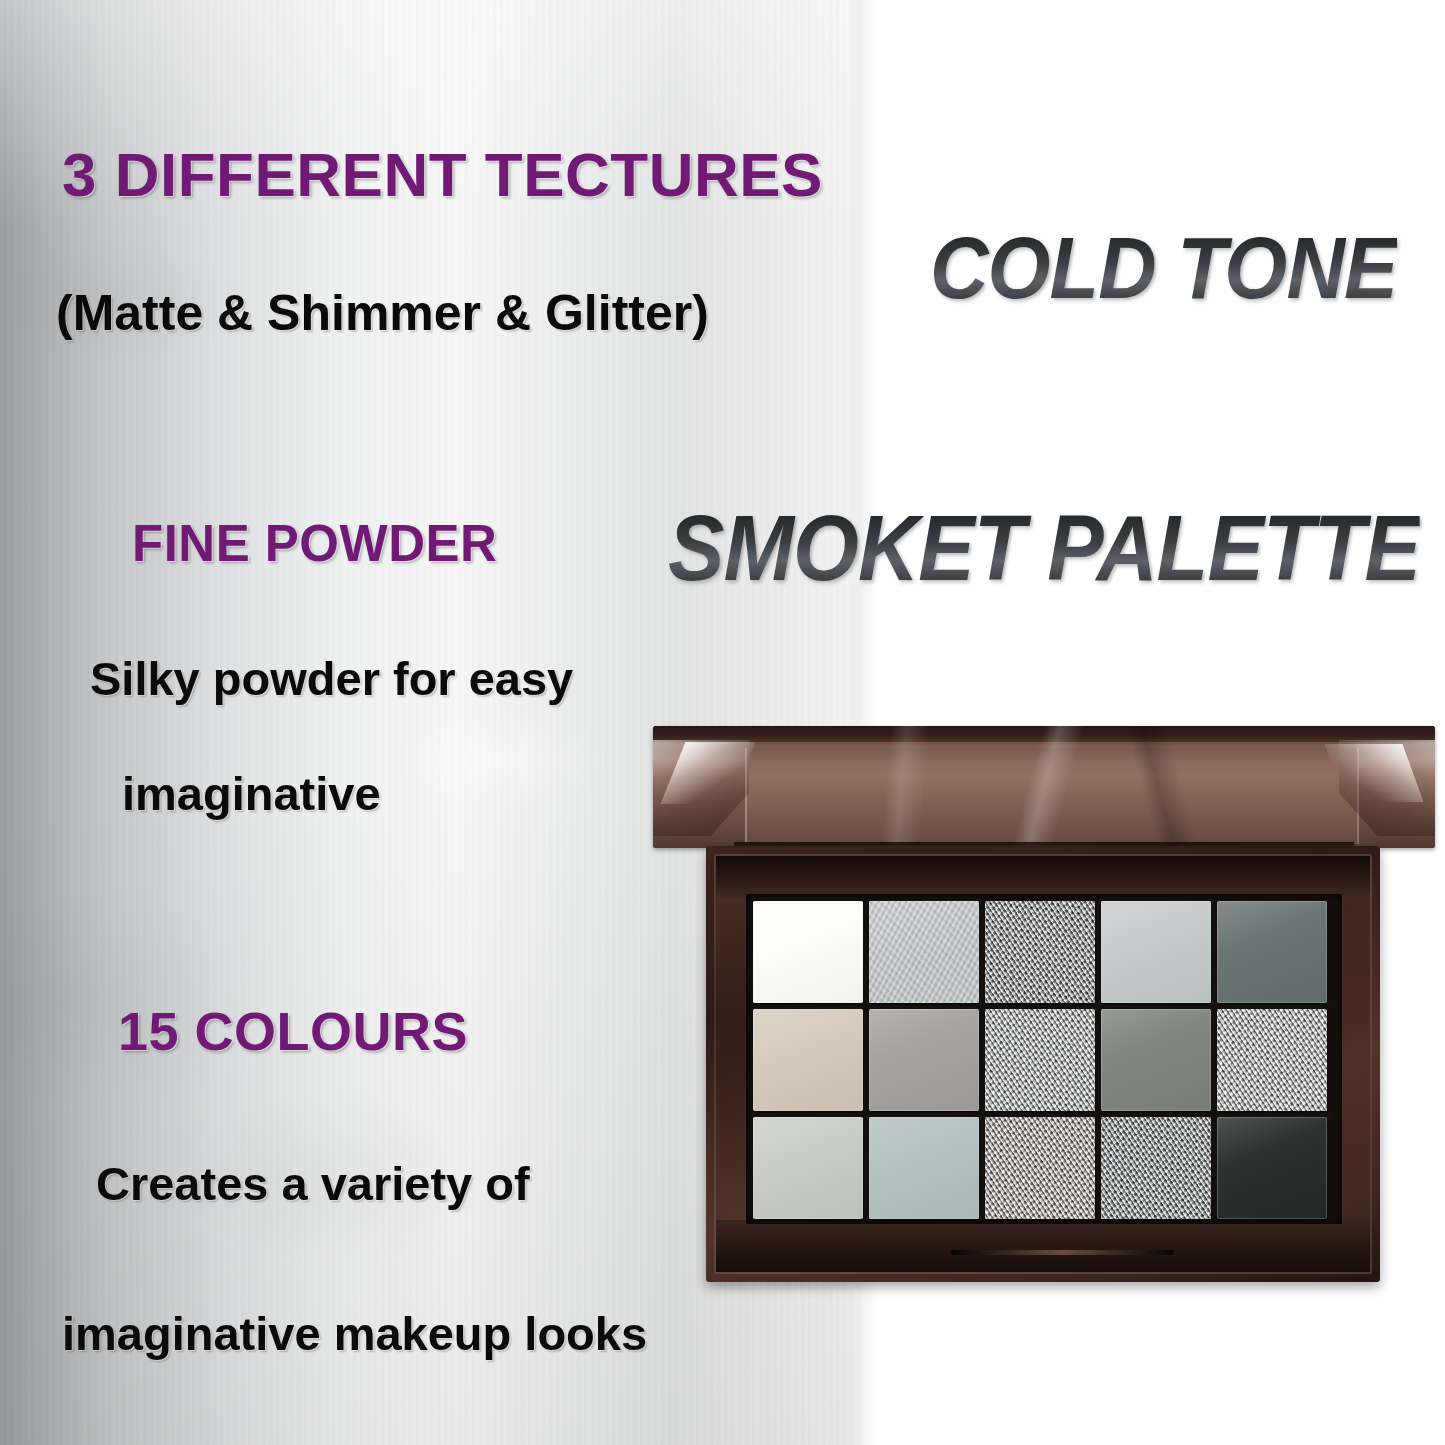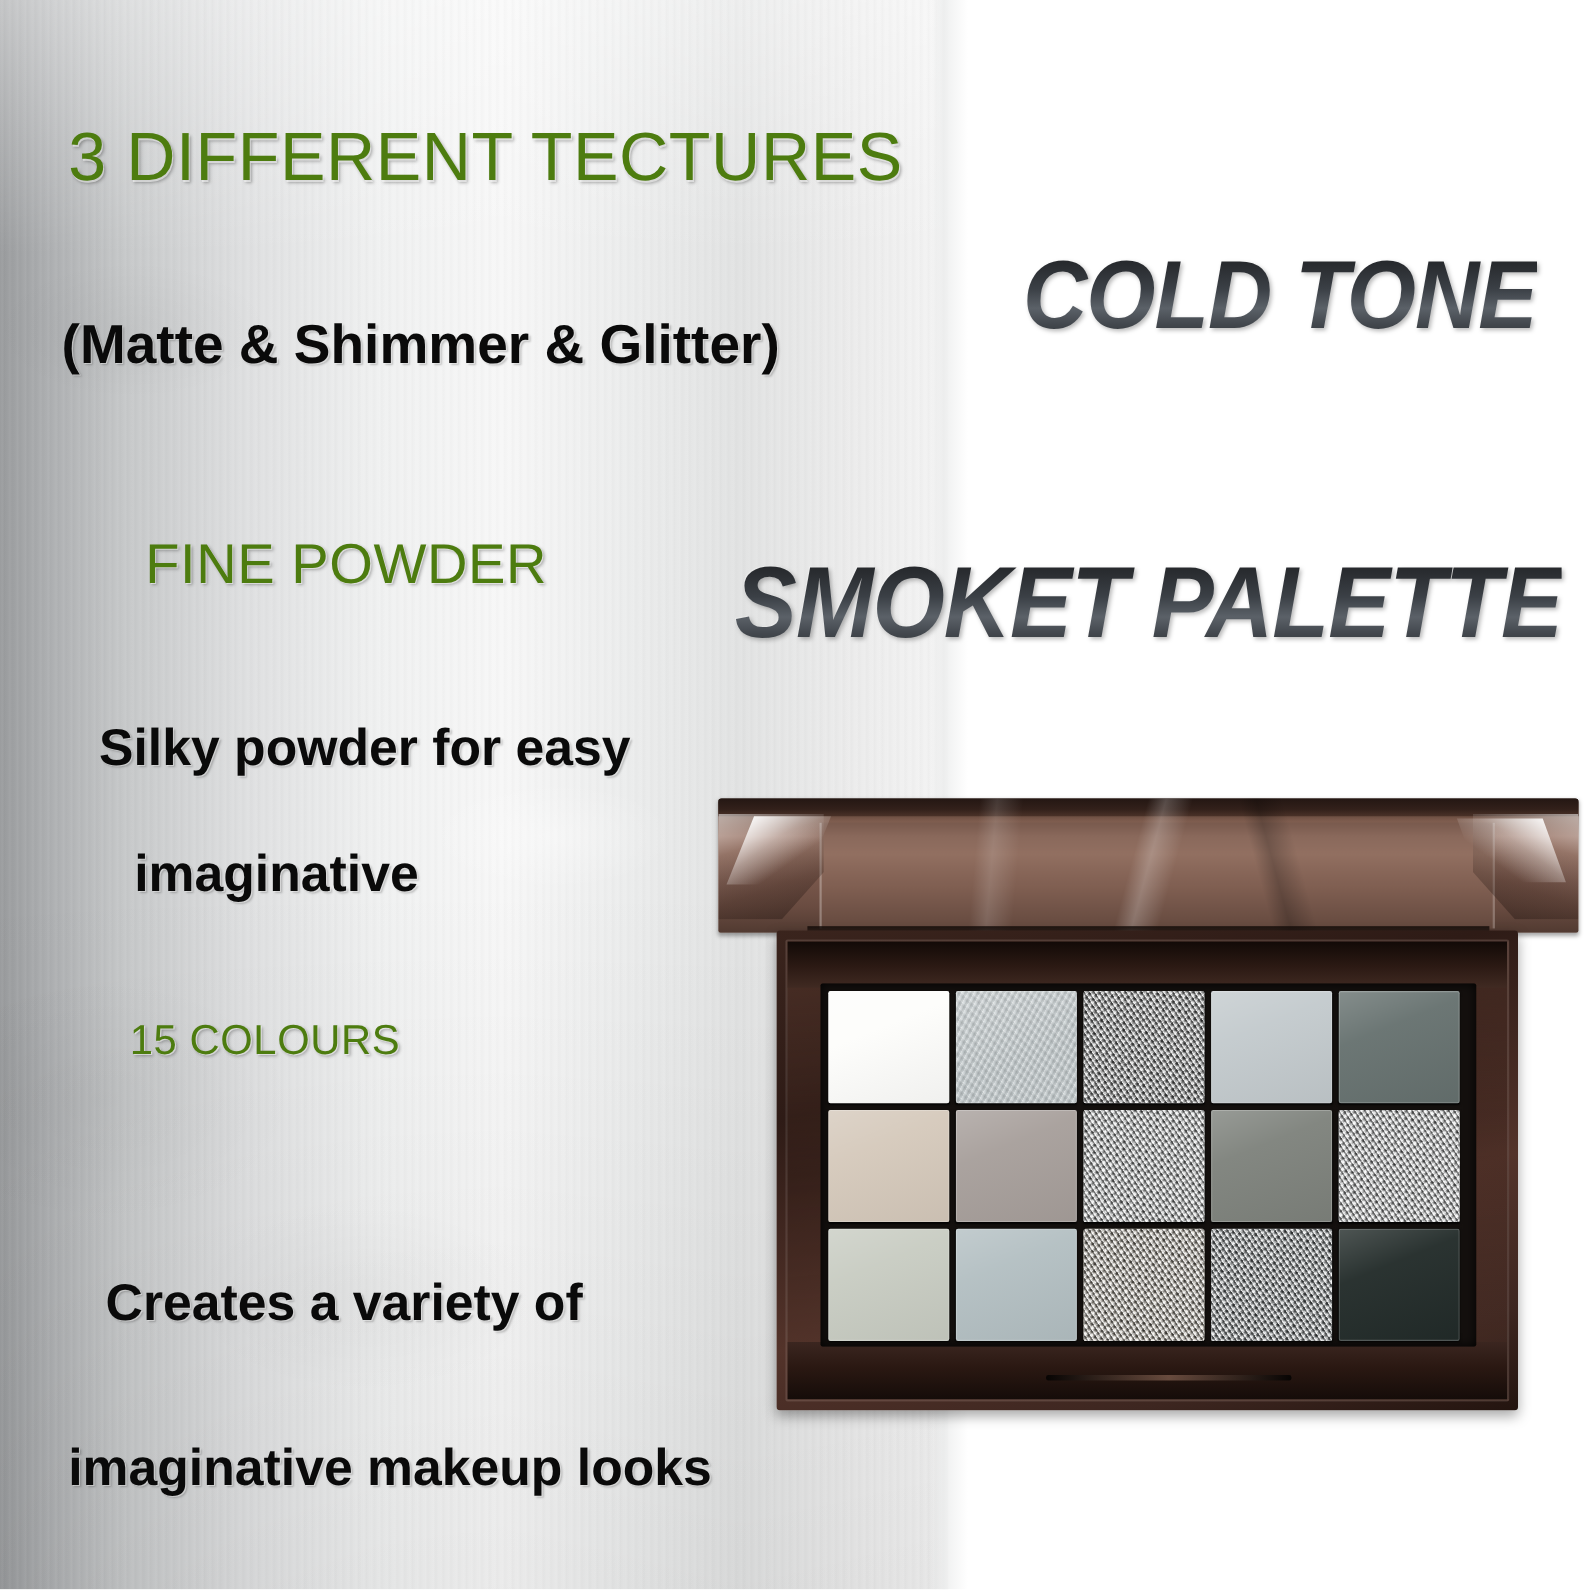--- a/index.html
+++ b/index.html
@@ -89,27 +89,28 @@
   
   .txt {
     position: absolute;
     white-space: nowrap;
     color: #0b0b0b;
     line-height: 1;
   }
 
   
   .head-plain {
-    font-weight: 400;
+    font-weight: 700;
     font-stretch: condensed;
     letter-spacing: 0.5px;
-    color: #4d7c0f;
+    color: #701a75;
     text-shadow:
       1px 1px 0 rgba(255,255,255,0.55),
       2px 2px 3px rgba(0,0,0,0.30);
+    margin-top: 31px;
   }
 
   .body-plain {
     font-weight: 700;
     font-stretch: condensed;
     color: #0a0a0a;
     text-shadow:
       1px 1px 0 rgba(255,255,255,0.45),
       2px 2px 2px rgba(0,0,0,0.22);
   }
@@ -135,21 +136,21 @@
             drop-shadow(-1px -1px 0 rgba(255,255,255,0.35));
     transform: scaleX(0.92);
     transform-origin: left center;
   }
 
   #t-textures   { left: 62px;  top: 113px;  font-size: 62px; }
   #t-subtex     { left: 56px;  top: 288px;  font-size: 50px; }
   #t-finepowder { left: 132px; top: 487px;  font-size: 51px; }
   #t-silky1     { left: 90px;  top: 655px;  font-size: 47px; }
   #t-silky2     { left: 122px; top: 770px;  font-size: 47px; }
-  #t-colours    { left: 118px; top: 927px;  font-size: 38px; }
+  #t-colours    { left: 118px; top: 973px;  font-size: 54px; }
   #t-creates1   { left: 96px;  top: 1160px; font-size: 47px; }
   #t-creates2   { left: 62px;  top: 1310px; font-size: 47px; }
 
   #t-coldtone   { left: 930px; top: 224px;  font-size: 88px; }
   #t-smoket     { left: 668px; top: 502px;  font-size: 92px; }
 
   
   #palette {
     position: absolute;
     left: 648px;

